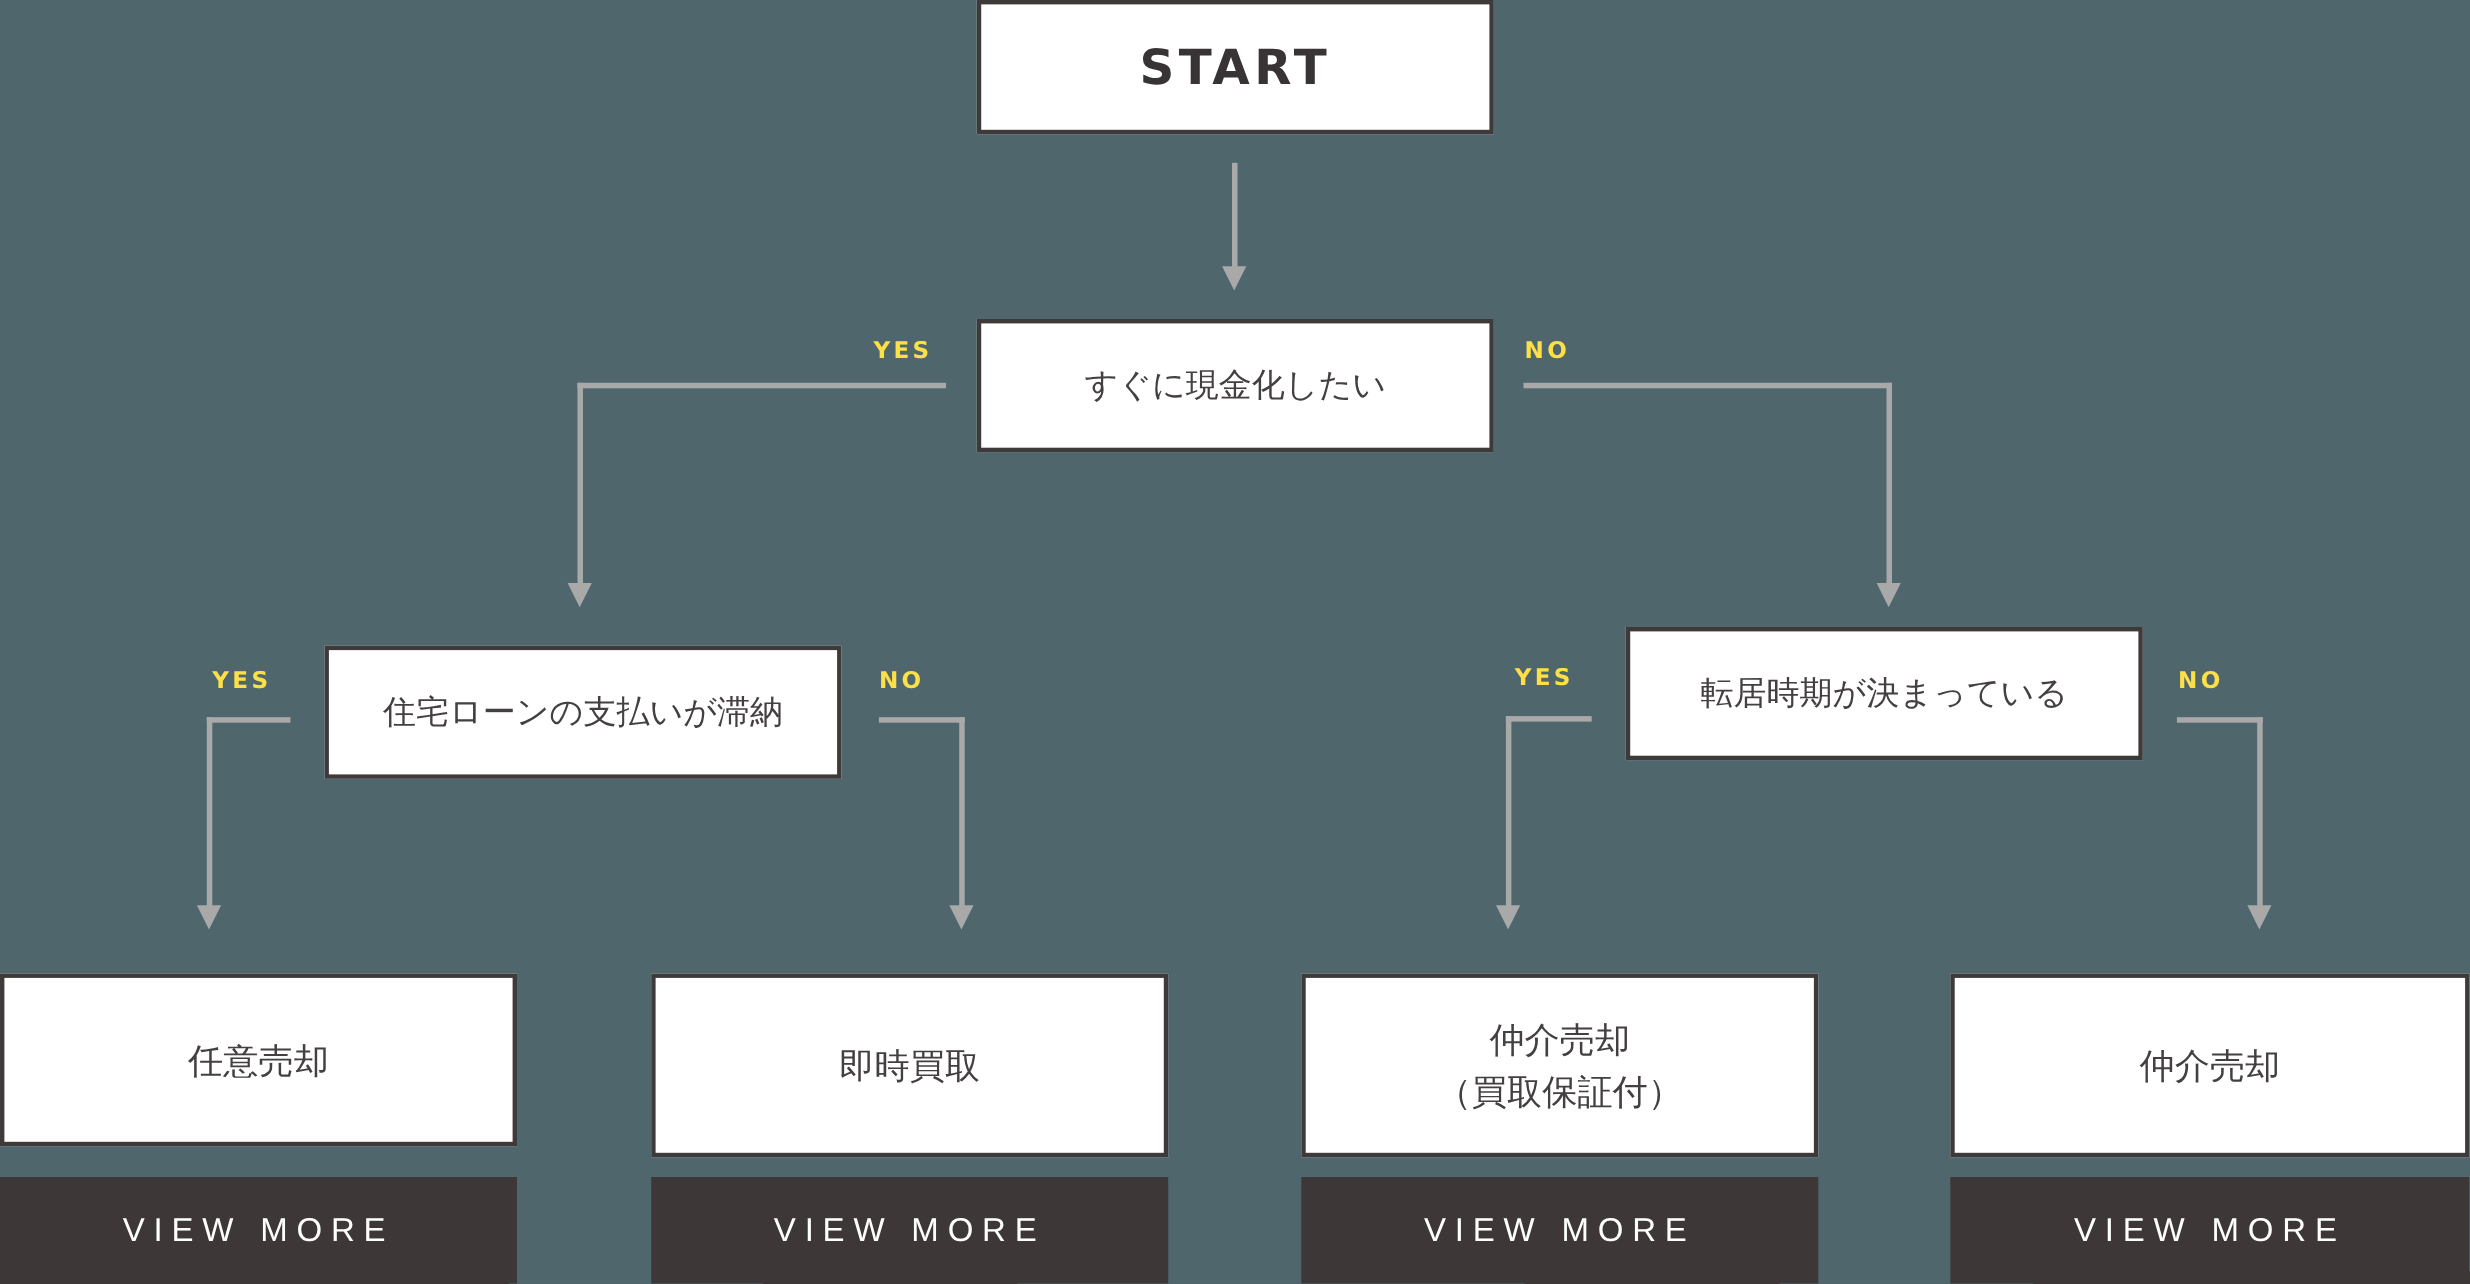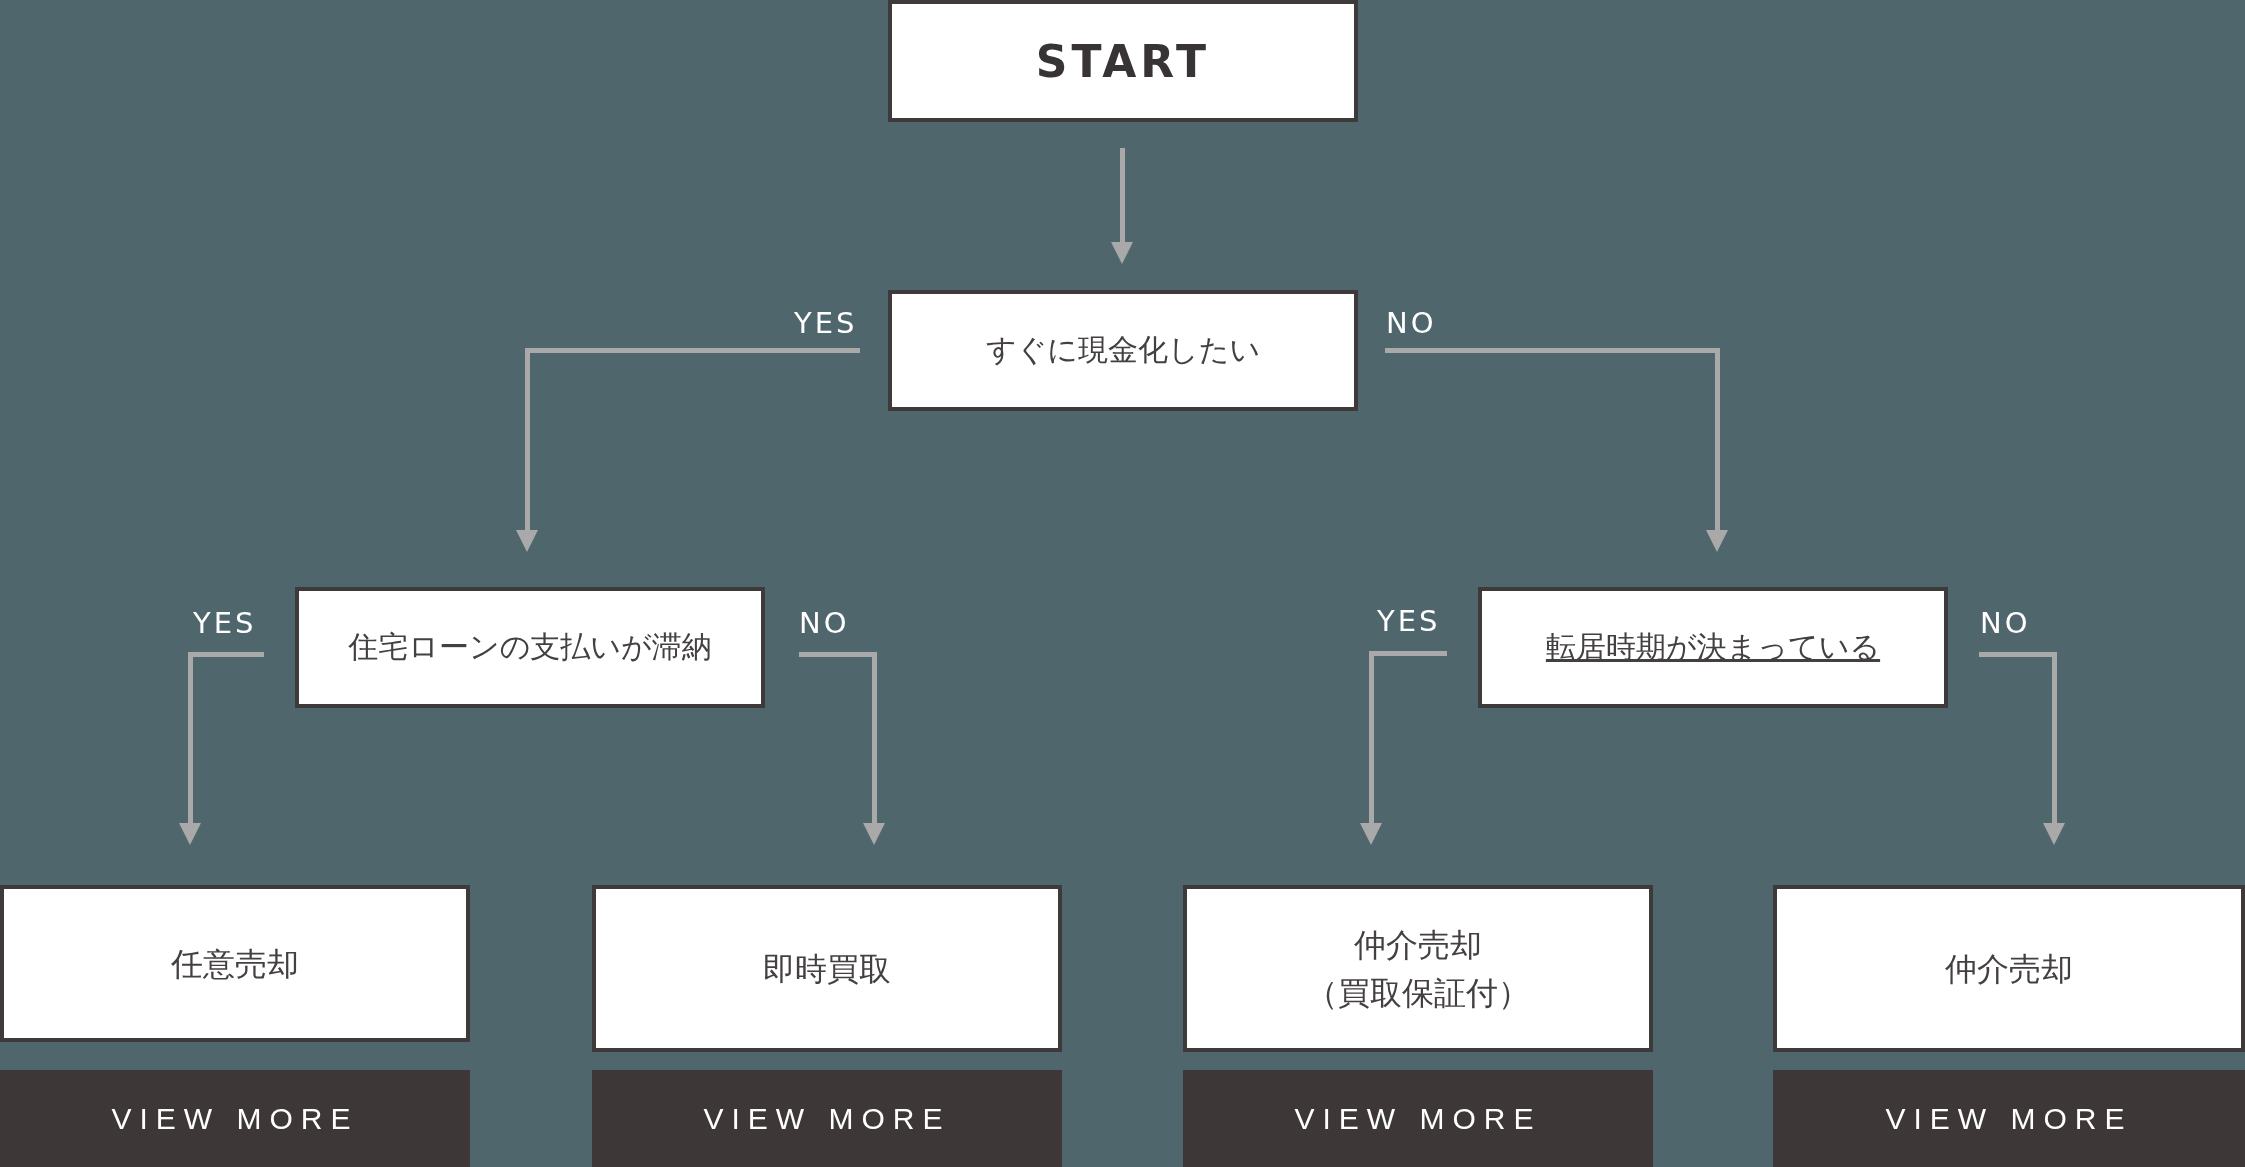--- a/index.html
+++ b/index.html
@@ -30,24 +30,24 @@
     font-weight: bold;
     letter-spacing: 4px;
     color: #383334;
   }
   .box.decision { font-size: 30px; }
   .box.result   { font-size: 32px; line-height: 1.5; }
   .prelines { white-space: pre-line; }
 
   .branch-label {
     position: absolute;
-    font-size: 29px;
-    font-weight: normal;
+    font-size: 21px;
+    font-weight: bold;
     letter-spacing: 3px;
-    color: #ffffff;
+    color: #fde047;
   }
   .hline { position: absolute; height: 5px; background: #a9a9a9; }
   .vline { position: absolute; width: 5px;  background: #a9a9a9; }
   .ahead {
     position: absolute;
     width: 0; height: 0;
     border-left: 11px solid transparent;
     border-right: 11px solid transparent;
     border-top: 22px solid #a9a9a9;
   }
@@ -101,21 +101,21 @@
   <div class="branch-label" style="left:193px; top:606px;">YES</div>
   <div class="hline" style="left:188px; top:652px; width:76px;"></div>
   <div class="vline" style="left:188px; top:652px; height:173px;"></div>
   <div class="ahead" style="left:179px; top:823px;"></div>
 
   <div class="branch-label" style="left:799px; top:606px;">NO</div>
   <div class="hline" style="left:799px; top:652px; width:78px;"></div>
   <div class="vline" style="left:872px; top:652px; height:173px;"></div>
   <div class="ahead" style="left:863px; top:823px;"></div>
 
-  <div class="box decision" style="left:1478px; top:587px; width:470px; height:121px;text-decoration:underline;">
+  <div class="box decision" style="left:1478px; top:570px; width:470px; height:121px;">
     <span>転居時期が決まっている</span>
   </div>
 
   <div class="branch-label" style="left:1377px; top:604px;">YES</div>
   <div class="hline" style="left:1369px; top:651px; width:78px;"></div>
   <div class="vline" style="left:1369px; top:651px; height:174px;"></div>
   <div class="ahead" style="left:1360px; top:823px;"></div>
 
   <div class="branch-label" style="left:1980px; top:606px;">NO</div>
   <div class="hline" style="left:1979px; top:652px; width:78px;"></div>

